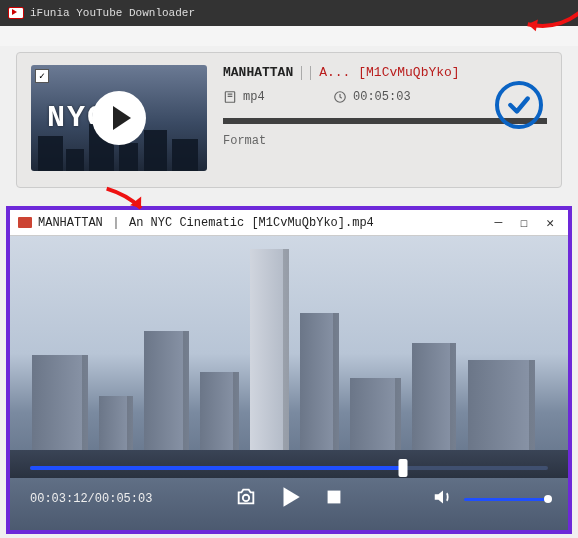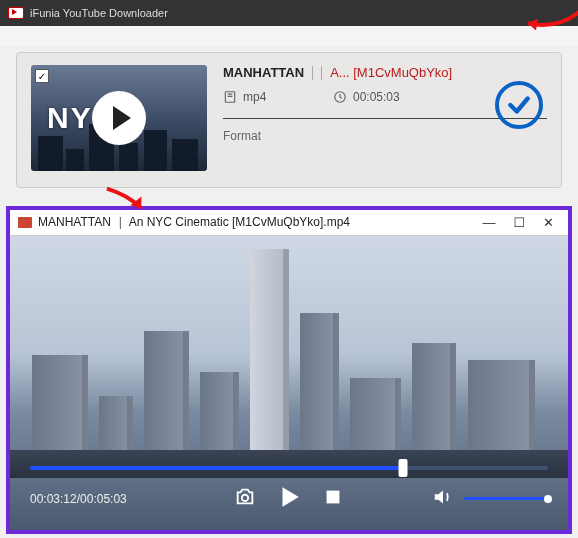--- a/index.html
+++ b/index.html
@@ -26,21 +26,21 @@
 .meta { flex:1; color:#333; }
 .title-row { font-size:13px; color:#222; display:flex; align-items:flex-end; gap:8px; margin-bottom:10px; }
 .title-primary { font-weight:600; }
 .divider { width:1px; height:14px; background:#aaa; }
 .title-secondary { color:#b91c1c; }
 
 .spec-grid { display:grid; grid-template-columns: 110px 130px; row-gap:25px; margin-bottom:14px; }
 .spec { display:flex; align-items:center; gap:6px; color:#555; font-size:12px; }
 .spec svg { width:14px; height:14px; }
 
-.format-row { display:flex; align-items:center; gap:12px; border-top:1px solid #404040; padding-top:10px; }
+.format-row { display:flex; align-items:center; gap:12px; border-top:6px solid #404040; padding-top:10px; }
 .format-label { color:#666; font-size:12px; }
 .format-select { width:190px; height:22px; border:1px solid #aaa; background:#fff; display:flex; align-items:center; justify-content:space-between; padding:0 8px; font-size:11px; color:#333; }
 .format-select .chev { font-size:10px; color:#666; }
 
 .done-badge { position:absolute; right:18px; top:28px; width:48px; height:48px; border-radius:50%; border:4px solid #0a63c4; display:flex; align-items:center; justify-content:center; }
 .done-badge svg { width:26px; height:26px; }
 
 .arrow-red { position:absolute; pointer-events:none; }
 .arrow1 { right:-4px; top:-6px; transform:rotate(200deg); }
 .arrow2 { left:104px; top:174px; transform:rotate(-30deg); }
@@ -67,21 +67,21 @@
 
 .ctrl-row { display:flex; align-items:center; gap:14px; }
 .time { font-size:12px; color:#eee; min-width:120px; }
 .center { flex:1; display:flex; justify-content:center; gap:20px; align-items:center; }
 .center svg, .vol svg { width:22px; height:22px; fill:#fff; }
 .center .play-btn svg { width:26px; height:26px; }
 .vol { display:flex; align-items:center; gap:10px; min-width:120px; justify-content:flex-end; }
 .vol-bar { width:84px; height:3px; background:#1f4fff; border-radius:2px; position:relative; }
 .vol-bar .vh { position:absolute; right:0; top:50%; transform:translate(50%,-50%); width:8px; height:8px; background:#fff; border-radius:50%; }
 
-.rel { position:relative; }
+.rel { position:relative;font-family:Liberation Mono, monospace; }
 </style>
 </head>
 <body>
 
 <div class="rel">
 
 <div class="app-titlebar">
   <span class="logo"></span>
   <span class="app-title">iFunia YouTube Downloader</span>
 </div>

